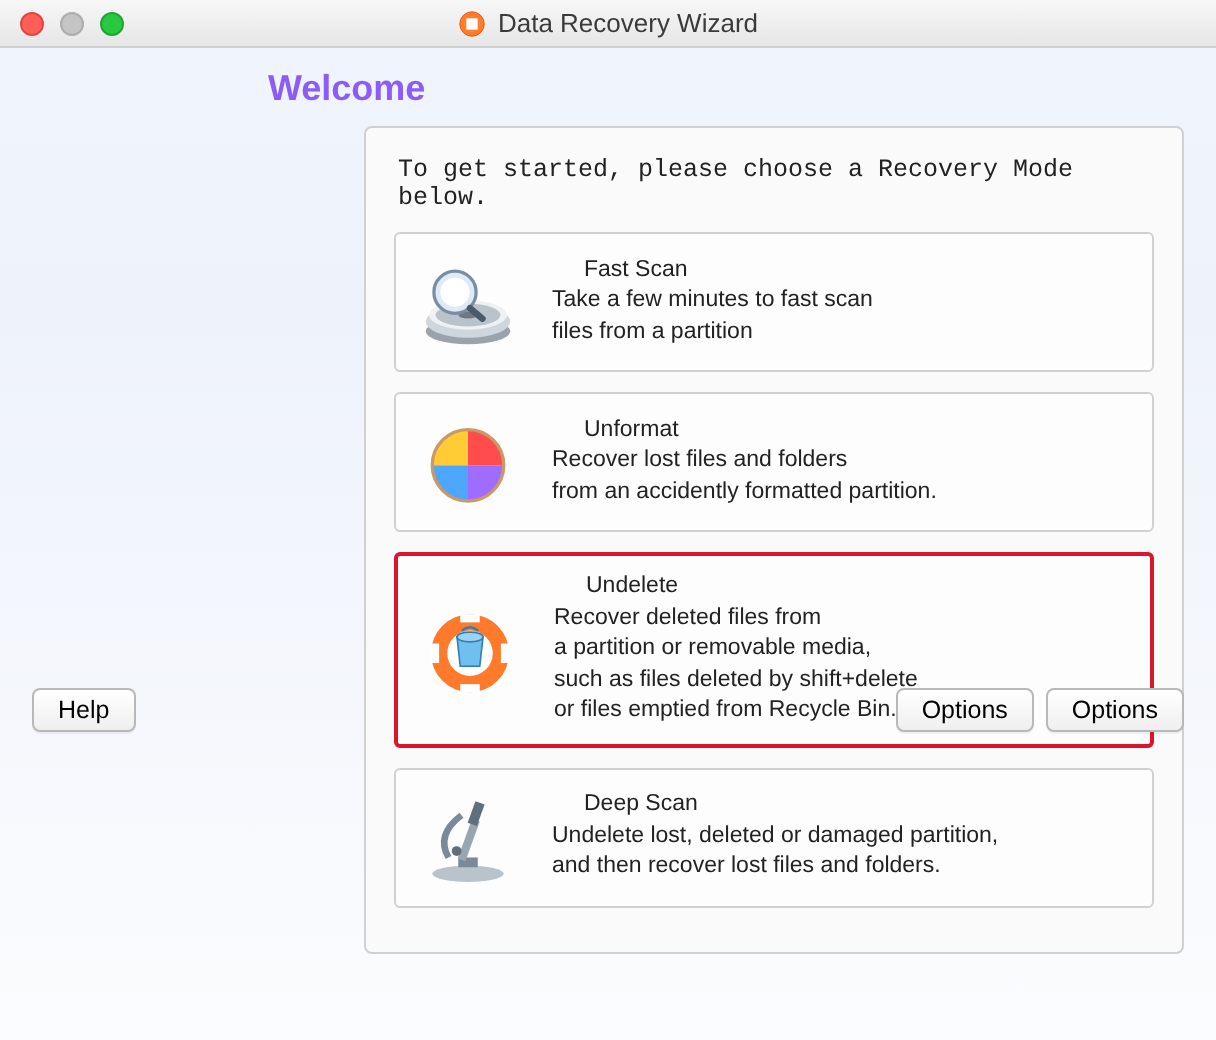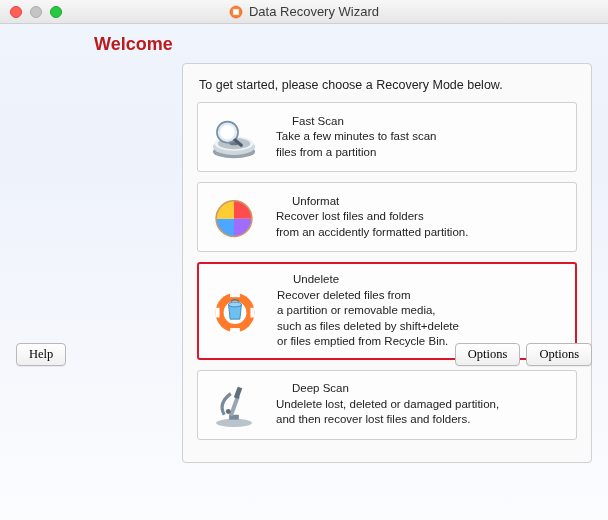--- a/index.html
+++ b/index.html
@@ -25,31 +25,31 @@
   .tl-zoom  { background:#28c840; border:0.5px solid #1fa531; }
   .titlebar-title {
     position:absolute; left:0; right:0; text-align:center;
     font-size:13px; color:#3a3a3a;
     display:flex; align-items:center; justify-content:center; gap:6px;
     pointer-events:none;
   }
   .app-icon { width:14px; height:14px; }
 
   .content { position:relative; padding:8px 16px 0 16px; }
-  .welcome { font-size:18px; font-weight:600; margin:2px 0 8px 78px; color:#b91c1c; }
+  .welcome { font-size:18px; font-weight:600; margin:2px 0 8px 118px; color:#8b5cf6; }
 
   .panel {
     margin-left:166px;
     width:410px;
     background:#fafafa;
     border:1px solid #cfcfd4;
     border-radius:4px;
     padding:10px 10px 12px 10px;
   }
-  .panel-intro { margin:4px 4px 10px 6px; font-size:12.5px; color:#222; }
+  .panel-intro { margin:4px 4px 10px 6px; font-size:12.5px; color:#222;font-family:Liberation Mono, monospace; }
 
   .mode {
     display:flex; align-items:center; gap:16px;
     border:1px solid #cfcfd4;
     border-radius:3px;
     background:#fdfdfd;
     padding:6px 10px;
     margin:10px 4px;
     min-height:70px;
   }
@@ -68,21 +68,20 @@
     padding:0 16px;
   }
   .btn {
     font-size:12.5px;
     padding:3px 12px;
     border:1px solid #b8b8b8;
     background: linear-gradient(to bottom,#ffffff,#efefef);
     border-radius:4px;
     box-shadow: 0 1px 0 rgba(0,0,0,0.05);
     cursor:default;
-    font-family:Liberation Serif, serif;
   }
   .btn-group { display:flex; gap:6px;justify-content:space-between; }
   .window { position:relative; width:608px; height:372px; }
 </style>
 </head>
 <body>
 <div class="window">
 
 <div class="titlebar">
   <div class="traffic-lights">

